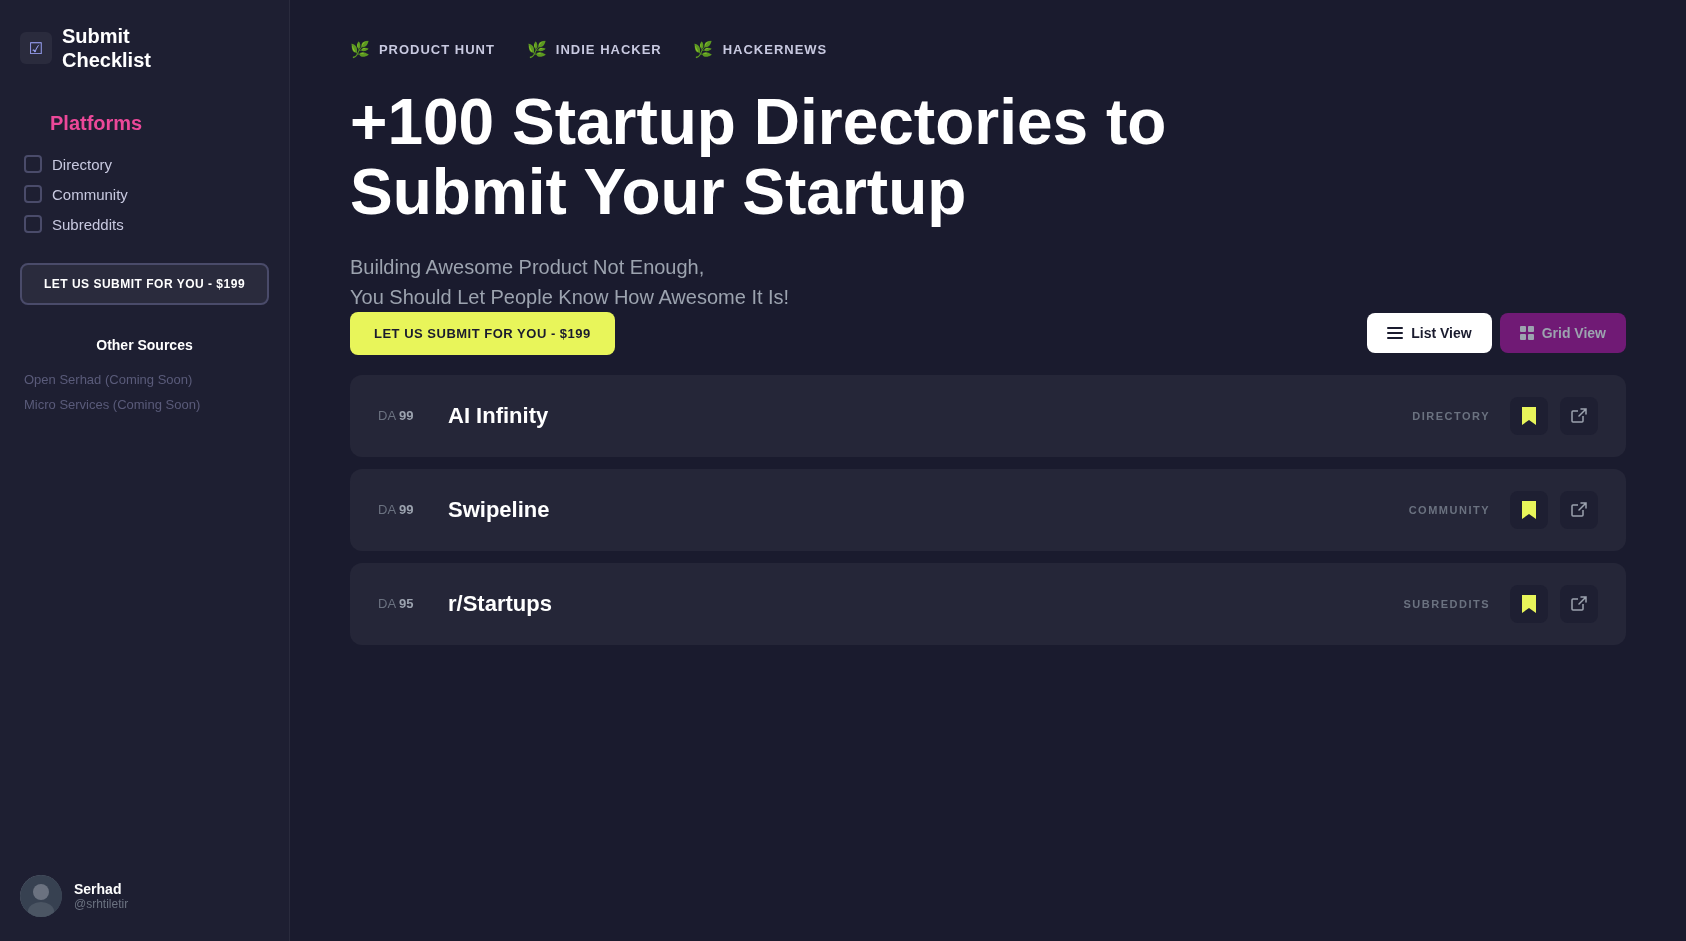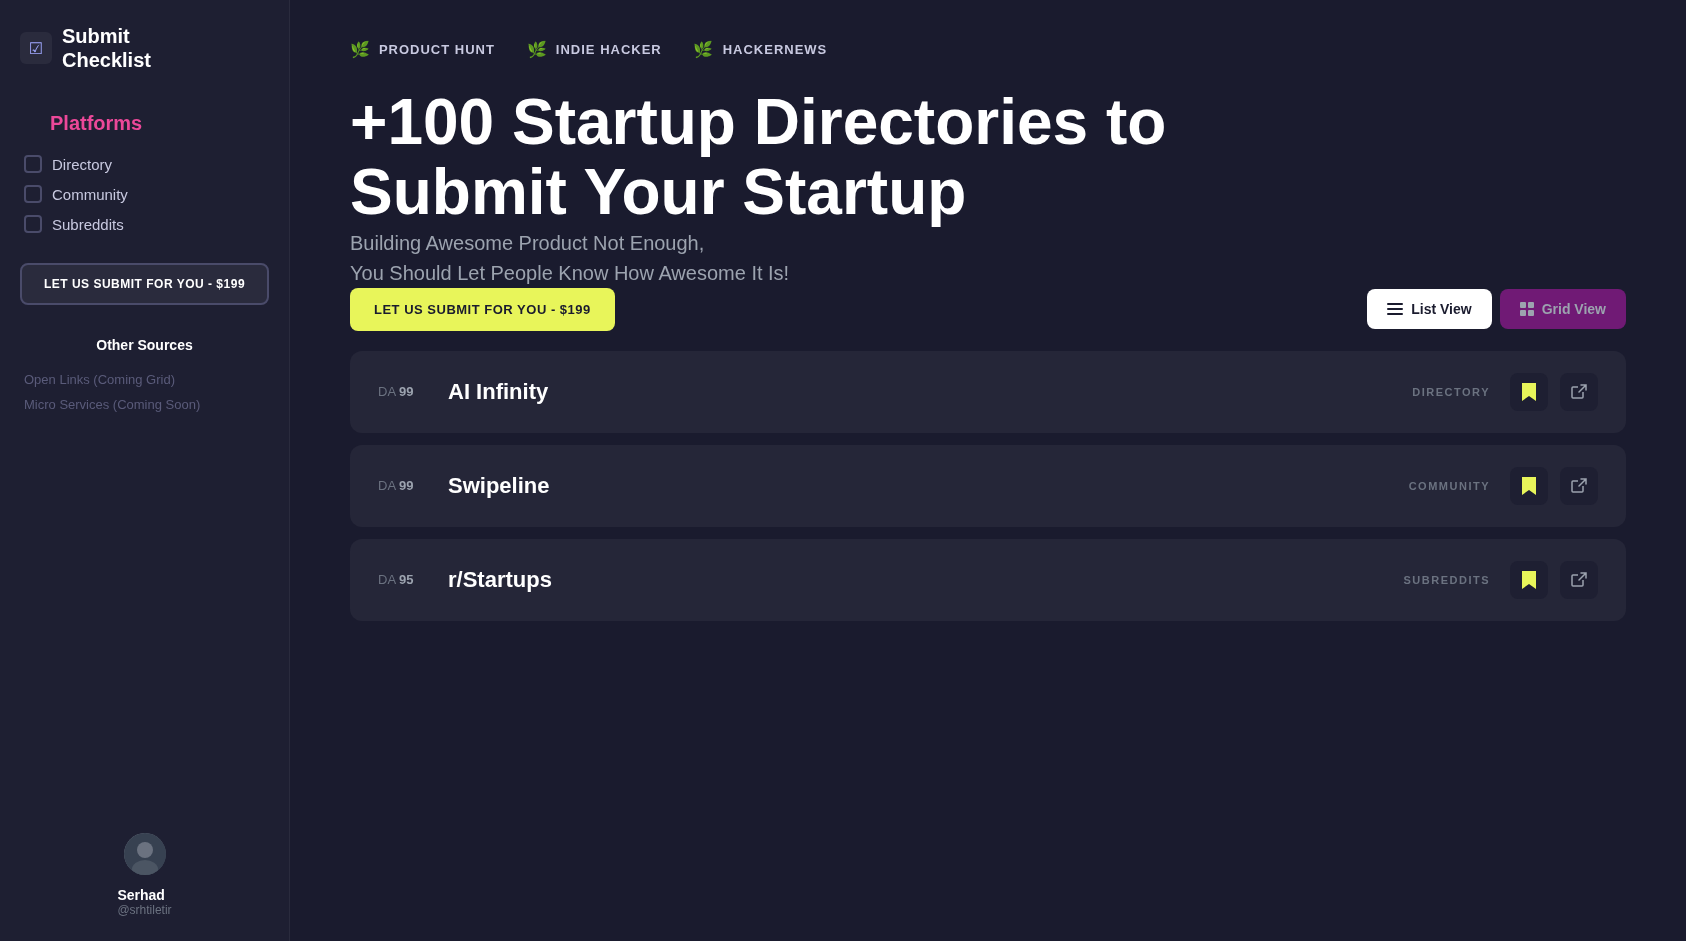--- a/index.html
+++ b/index.html
@@ -113,21 +113,20 @@
       color: #5a5b7a;
       padding: 5px 4px;
     }
 
     .sidebar-footer {
       margin-top: auto;
       display: flex;
       align-items: center;
       gap: 12px;
       padding-top: 16px;
-      flex-direction: column;
     }
 
     .avatar {
       width: 42px;
       height: 42px;
       border-radius: 50%;
       background: linear-gradient(135deg, #6b7280, #374151);
       overflow: hidden;
       display: flex;
       align-items: center;
@@ -181,20 +180,21 @@
     .badge-icon {
       font-size: 16px;
     }
 
     
     .hero-title {
       font-size: 64px;
       font-weight: 800;
       line-height: 1.1;
       color: #fff;
+      margin-bottom: 24px;
       max-width: 900px;
     }
 
     .hero-subtitle {
       font-size: 20px;
       color: #9ca3af;
       line-height: 1.5;
     }
 
     
@@ -345,21 +345,21 @@
     <span class="platform-label">Community</span>
   </div>
   <div class="platform-item">
     <div class="checkbox"></div>
     <span class="platform-label">Subreddits</span>
   </div>
 
   <button class="submit-btn">LET US SUBMIT FOR YOU - $199</button>
 
   <div class="other-sources-label">Other Sources</div>
-  <div class="coming-soon-item">Open Links (Coming Grid)</div>
+  <div class="coming-soon-item">Open Serhad (Coming Soon)</div>
   <div class="coming-soon-item">Micro Services (Coming Soon)</div>
 
   <div class="sidebar-footer">
     <div class="avatar">
       <svg width="42" height="42" viewBox="0 0 42 42" xmlns="http://www.w3.org/2000/svg">
         <rect width="42" height="42" rx="21" fill="#374151"></rect>
         <circle cx="21" cy="17" r="8" fill="#6b7280"></circle>
         <ellipse cx="21" cy="36" rx="13" ry="9" fill="#4b5563"></ellipse>
       </svg>
     </div>

